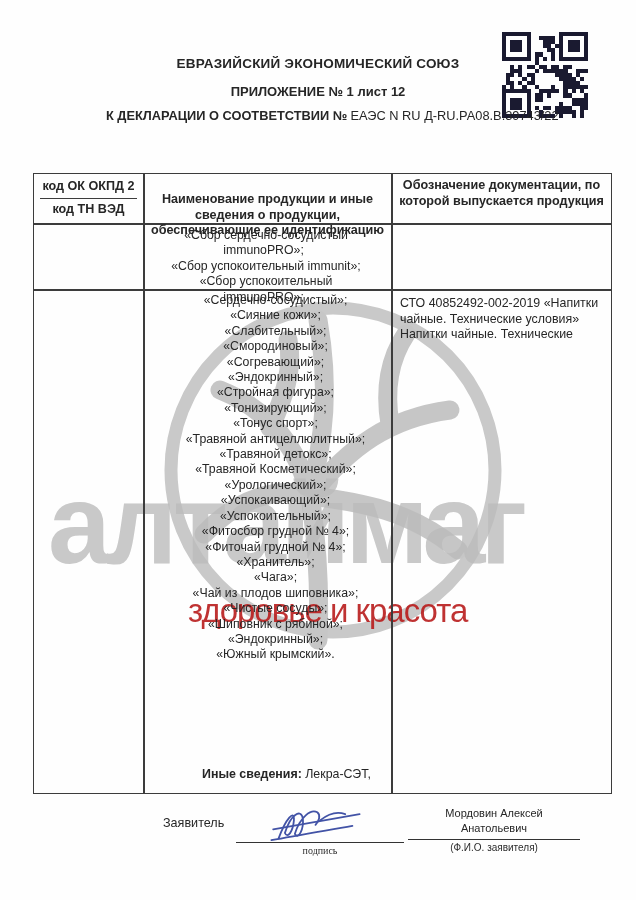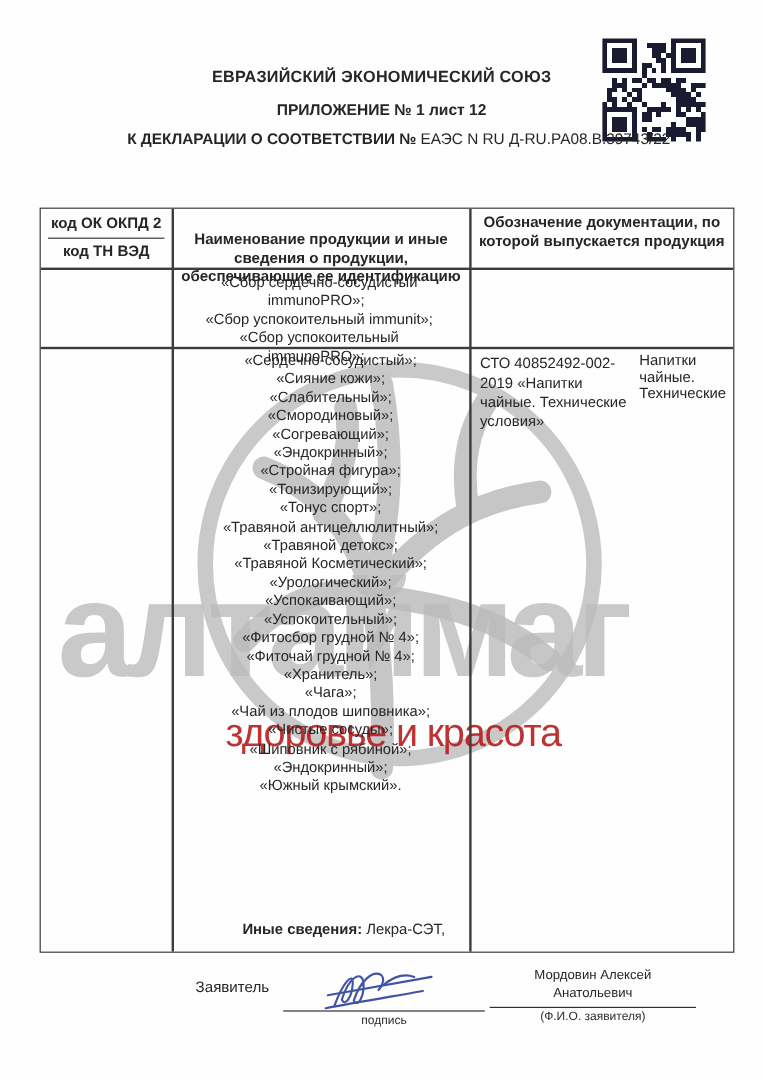--- a/index.html
+++ b/index.html
@@ -41,28 +41,28 @@
   .col1-top{display:inline-block; padding:0 2px 3px 2px; border-bottom:1.5px solid #3c3c3c; margin:0 6px;}
   .col1-bot{padding-top:3px;}
   .col2-hdr{left:110px; top:16px; width:247px; height:49px; padding:2px 6px;}
   .col3-hdr{left:358px; top:0; width:219px; height:49px; padding:4px 6px;}
   .products{font-size:12.3px; line-height:15.4px;text-align:center;}
   .products .product{text-indent:5px; padding:0;}
   .row1-col2{left:110px; top:50px; width:247px; height:64px; padding:4px 18px 0 10px;}
   .row2-col2{left:110px; top:116px; width:266px; height:502px; padding:3px 18px 11px 10px;
              display:flex; flex-direction:column; justify-content:space-between;}
   .row2-col3{left:358px; top:116px; width:219px; height:502px; padding:3px 6px 2px 8px;
-             display:flex; flex-direction:row; justify-content:flex-end;}
+             display:flex; flex-direction:column; justify-content:flex-start;}
   .doc-ref{font-size:12.4px; line-height:16px; padding-top:2px;}
   .other-info{font-size:12.4px;}
   .other-info .b{font-weight:bold;padding-left:48px;}
   .doc-ref-bottom{font-size:12.4px;}
   
   .applicant{position:absolute; left:163px; top:816px; font-size:12.6px; z-index:2;}
-  .sig-block{position:absolute; left:236px; top:806px; width:168px; z-index:2; text-align:center;}
+  .sig-block{position:absolute; left:236px; top:806px; width:168px; z-index:2; text-align:center;font-family:Liberation Serif, serif;}
   .sig-svg{display:block; margin:0 auto; height:36px;}
   .sig-line{border-top:1.5px solid #333; margin-top:0;}
   .caption{font-size:10px; color:#2c2c2c; padding-top:2px;}
   .name-block{position:absolute; left:408px; top:806px; width:172px; z-index:2; text-align:center;}
   .name{font-size:11px; line-height:15px;}
   .name-line{border-top:1.5px solid #333; margin-top:3px;}
 </style>
 </head>
 <body>
 

